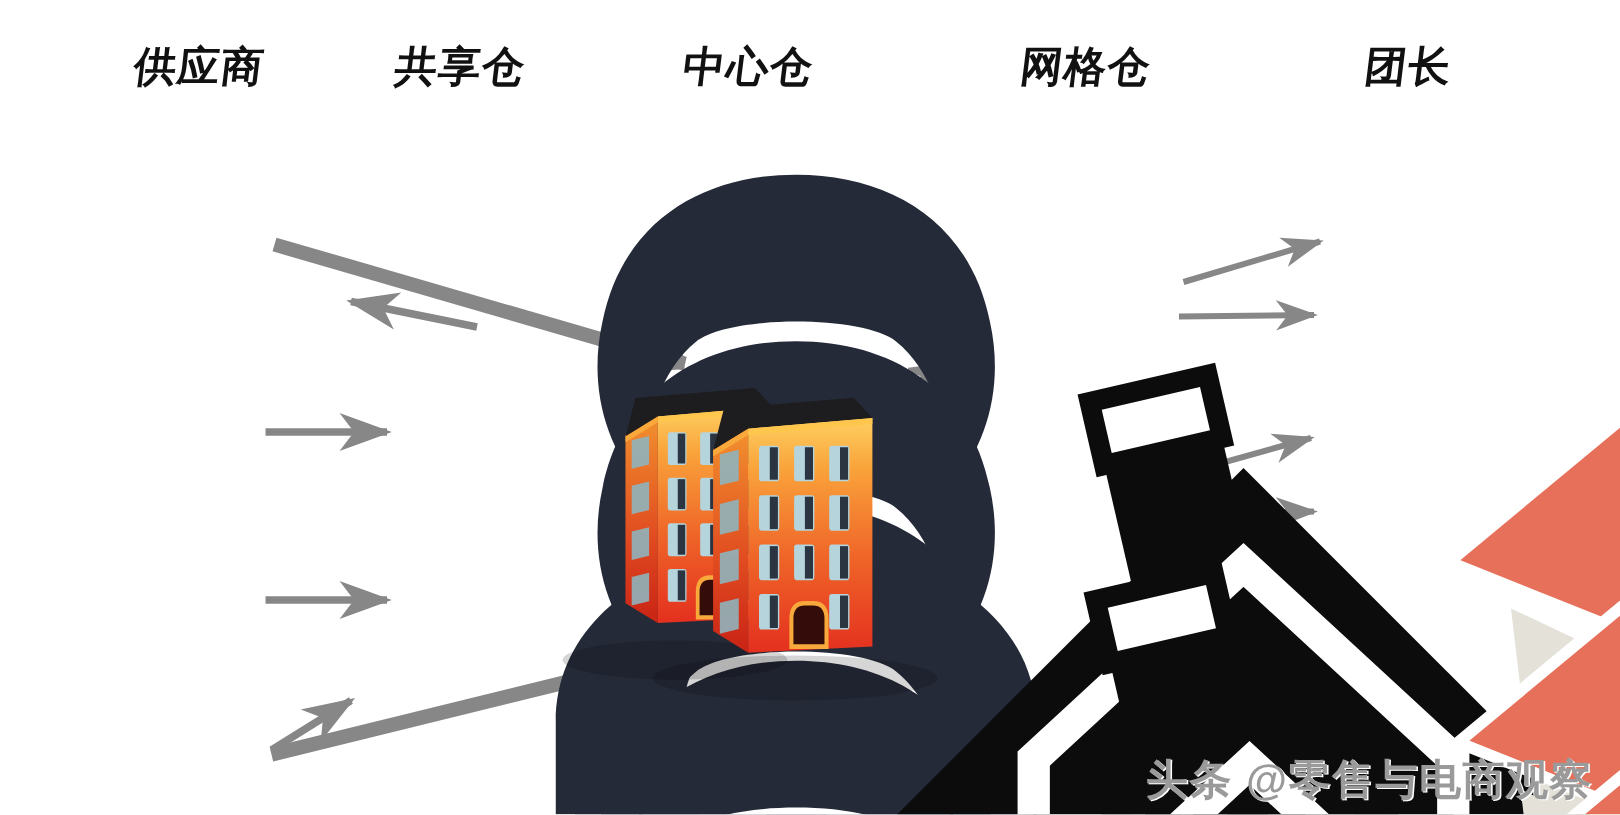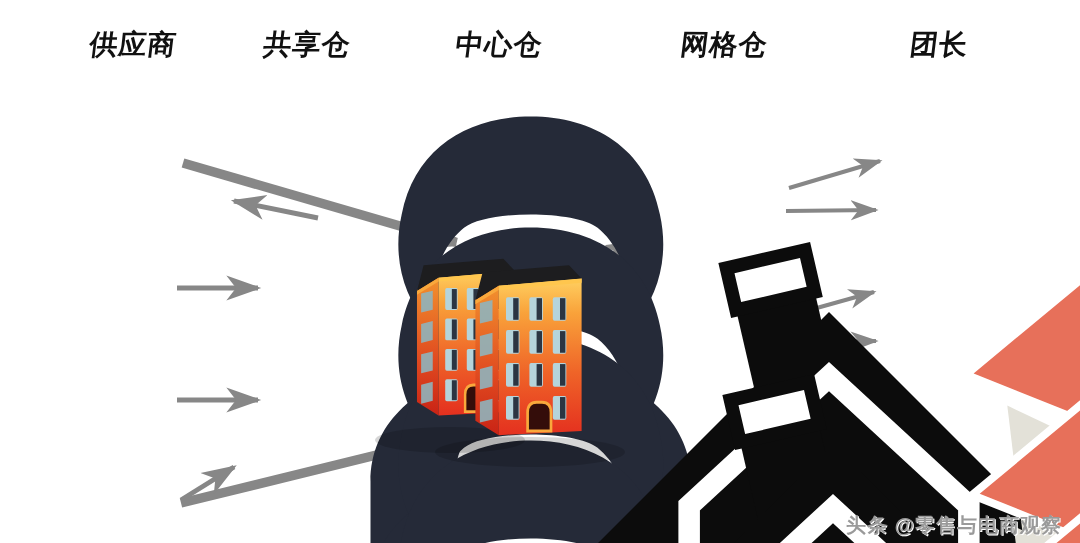--- a/index.html
+++ b/index.html
@@ -12,21 +12,21 @@
     font-size:28px;font-weight:bold;color:var(--label-black,#111);
     white-space:nowrap;letter-spacing:1px;
   }
   .scene{position:absolute;left:0;top:0;width:1080px;height:543px;}
   .arrow{stroke:var(--arrow-gray,#878787);fill:none;stroke-linecap:butt;}
   .arrow.thick{stroke-width:9.5;}
   .arrow.med{stroke-width:5;}
   .arrow.sm{stroke-width:4;}
   .watermark{
     position:absolute;right:18px;bottom:4px;
-    font-size:20px;font-weight:bold;color:var(--watermark-gray,#9a9a9a);
+    font-size:28px;font-weight:bold;color:var(--watermark-gray,#9a9a9a);
     letter-spacing:1px;white-space:nowrap;
     text-shadow:1px 1px 0 #ffffff;
   }
 </style>
 </head>
 <body>
 
 <div class="canvas">
 
   <div class="col-label" style="left:133px">供应商</div>

